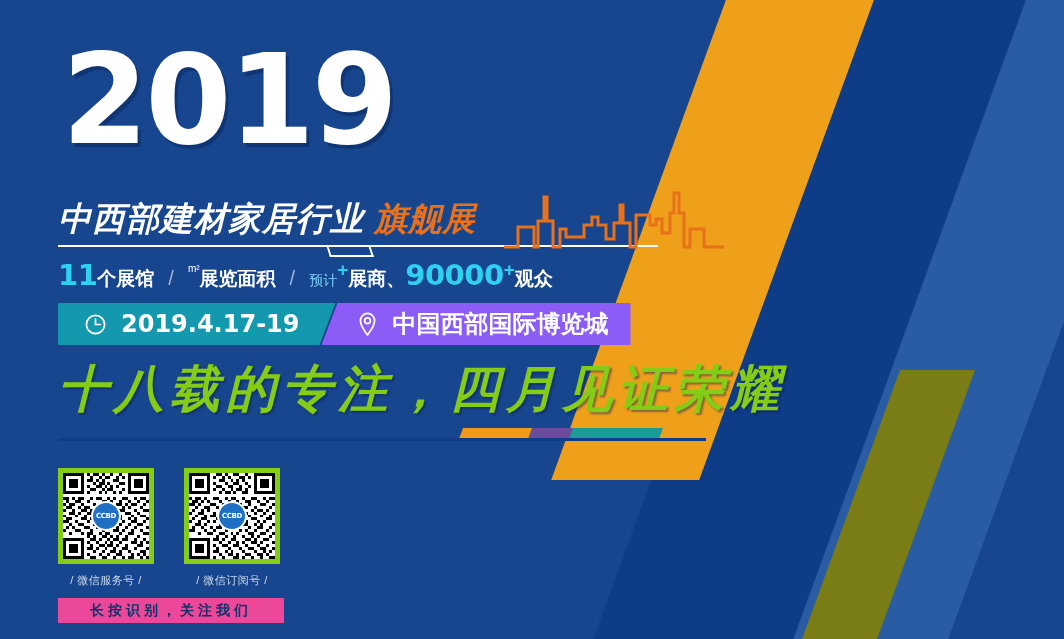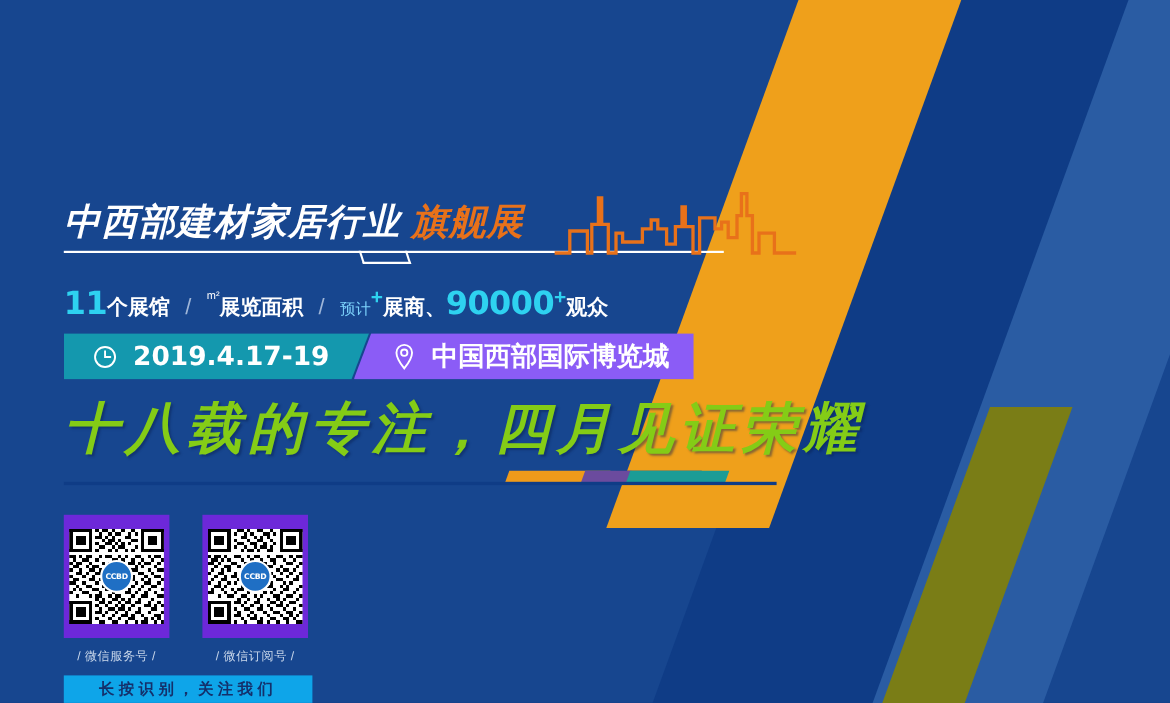--- a/index.html
+++ b/index.html
@@ -33,21 +33,21 @@
     font-size:45px;line-height:54px;font-weight:bold;color:#ffffff;
     letter-spacing:1px;text-shadow:2px 3px 0 rgba(10,40,95,.5);
   }
   .headline-l2{
     font-size:49px;line-height:58px;font-weight:bold;color:#ffffff;
     letter-spacing:0px;text-shadow:2px 3px 0 rgba(10,40,95,.5);
     white-space:nowrap;
   }
 
   
-  .sub-wrap{position:absolute;left:58px;top:180px;width:650px;height:58px;}
+  .sub-wrap{position:absolute;left:58px;top:197px;width:650px;height:58px;}
   .sub-text{
     position:absolute;left:0;top:0;font-size:33px;line-height:44px;
     font-style:italic;font-weight:bold;color:#ffffff;white-space:nowrap;
     letter-spacing:1px;
   }
   .sub-accent{color:#E8711A;font-style:italic;font-weight:bold;}
   .sub-underline{position:absolute;left:0;top:48px;width:600px;height:2px;background:#ffffff;}
   .sub-notch{
     position:absolute;left:270px;top:48px;width:44px;height:12px;
     border-left:2px solid #ffffff;border-right:2px solid #ffffff;
@@ -101,50 +101,51 @@
 
   
   .divider{position:absolute;left:58px;top:428px;width:648px;height:11px;}
   .divider .seg{position:absolute;top:0;height:11px;transform:skewX(-20deg);}
   .divider-base{position:absolute;left:58px;top:438px;width:648px;height:3px;background:#0F3C86;}
 
   
   .qr-area{position:absolute;left:58px;top:468px;width:240px;}
   .qr-row{display:flex;gap:30px;}
   .qr-box{
-    width:96px;height:112px;background:#6d28d9;padding:5px;box-sizing:border-box;
+    width:96px;height:96px;background:#84cc16;padding:5px;box-sizing:border-box;
     position:relative;
   }
   .qr-img{width:100%;height:100%;display:block;}
   .qr-logo{
     position:absolute;left:50%;top:50%;transform:translate(-50%,-50%);
     width:26px;height:26px;border-radius:50%;background:#1F6FC4;
     border:2px solid #ffffff;display:flex;align-items:center;justify-content:center;
     color:#ffffff;font-size:7px;font-weight:bold;letter-spacing:-.3px;
     font-family:"DejaVu Sans","Liberation Sans",sans-serif;
   }
   .qr-labels{display:flex;gap:30px;margin-top:9px;}
   .qr-label{width:96px;text-align:center;color:#CBD9EC;font-size:11px;letter-spacing:.5px;}
   .qr-cta{
-    margin-top:10px;width:226px;height:25px;background:#0ea5e9;
+    margin-top:10px;width:226px;height:25px;background:#ec4899;
     display:flex;align-items:center;justify-content:center;
     color:#14306B;font-size:14px;font-weight:bold;letter-spacing:4px;
   }
 </style>
 </head>
 <body>
 
 <div class="poster">
 
   <div class="band band-lightblue-1"></div>
   <div class="band band-lightblue-2"></div>
   <div class="band band-darkblue-1"></div>
   <div class="band band-olive"></div>
   <div class="band band-orange-front"></div>
 
+  <div class="year">2019</div>
 
 
   <div class="sub-wrap">
     <div class="sub-text"><span>中西部建材家居行业</span>&nbsp;<span class="sub-accent">旗舰展</span></div>
     <div class="sub-underline"></div>
     <div class="sub-notch"></div>
     <svg class="skyline" width="220" height="62" viewBox="0 0 220 62">
       <path d="M0 58 H14 V38 H30 V58 H34 V32 H40 V8 H43 V32 H49 V58 H56 V40 H62 V48 H80 V36 H88 V28 H94 V36 H102 V50 H110 V34 H116 V16 H119 V34 H126 V58 H132 V26 H146 V36 H152 V30 H158 V44 H166 V24 H170 V4 H175 V24 H180 V58 H186 V40 H200 V58 H220" fill="none" stroke="#E8711A" stroke-width="3"></path>
     </svg>
   </div>

